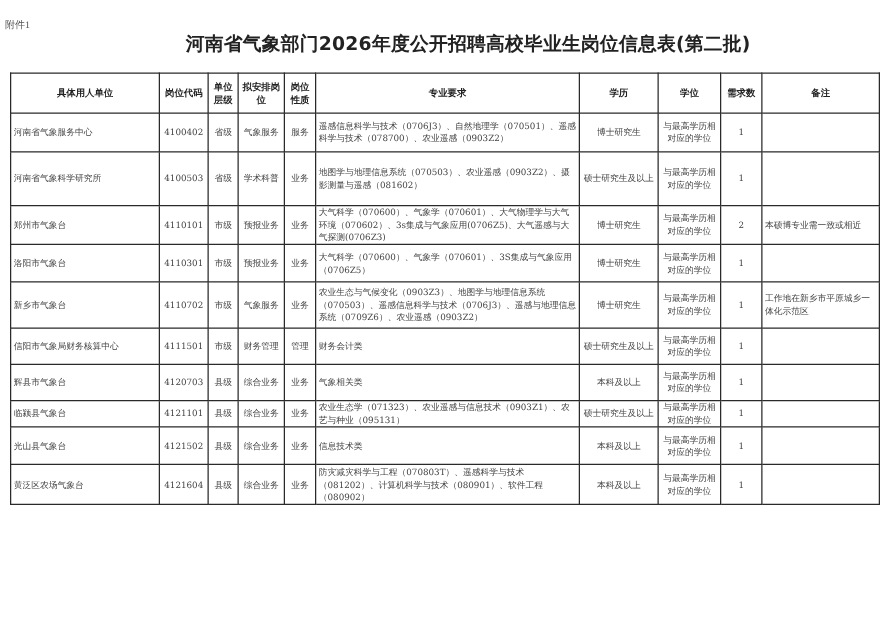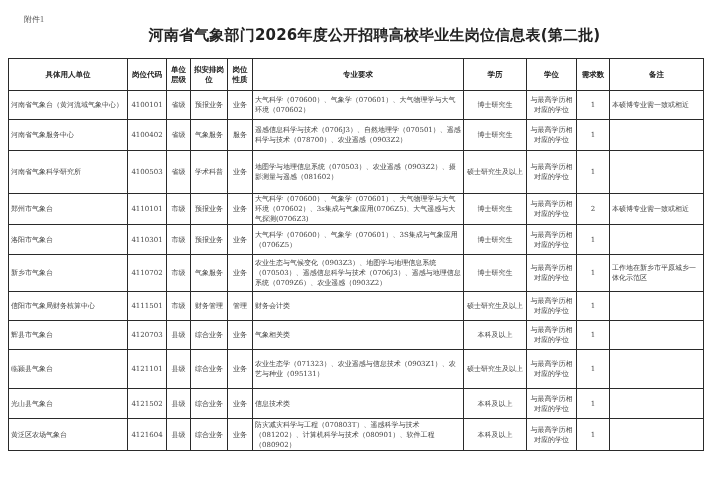--- a/index.html
+++ b/index.html
@@ -1,18 +1,18 @@
 <!DOCTYPE html>
 <html><head>
 <meta charset="utf-8">
 <style>
   html, body { margin: 0; padding: 0; background: #ffffff; }
   body { width: 711px; height: 500px; position: relative; overflow: hidden;
          font-family: "DejaVu Serif", "Liberation Serif", serif; color: #333; }
-  .attach { position: absolute; left: 24px; top: 14px; font-size: 8px; color: #555;
+  .attach { position: absolute; left: 4px; top: 14px; font-size: 8px; color: #555;
             font-family: Liberation Serif, serif; }
   .title { position: absolute; left: 0; width: 711px; top: 26px; text-align: center;
            font-size: 15px; font-weight: bold; color: #222; letter-spacing: 0.2px;
            font-family: "DejaVu Sans", sans-serif; padding-left: 19px; }
   table.grid { position: absolute; left: 8px; top: 58px; width: 695px;
                border-collapse: collapse; table-layout: fixed; }
   table.grid th, table.grid td { border: 1px solid #2a2a2a; font-size: 7px;
                line-height: 10px; padding: 0 2px; vertical-align: middle; color: #444; }
   table.grid th { font-weight: bold; text-align: center; font-size: 7.5px; color: #222;
                   height: 31px; }
@@ -47,32 +47,20 @@
       <th>拟安排岗位</th>
       <th>岗位性质</th>
       <th>专业要求</th>
       <th>学历</th>
       <th>学位</th>
       <th>需求数</th>
       <th>备注</th>
     </tr>
   </thead>
   <tbody id="tbody">
-      <tr style="height: 29px;">
-    <td class="l">河南省气象台（黄河流域气象中心）</td>
-    <td class="c">4100101</td>
-    <td class="c">省级</td>
-    <td class="c">预报业务</td>
-    <td class="c">业务</td>
-    <td class="l">大气科学（070600）、气象学（070601）、大气物理学与大气环境（070602）</td>
-    <td class="c">博士研究生</td>
-    <td class="c">与最高学历相对应的学位</td>
-    <td class="c">1</td>
-    <td class="l">本硕博专业需一致或相近</td>
-  </tr>
       <tr style="height: 31px;">
     <td class="l">河南省气象服务中心</td>
     <td class="c">4100402</td>
     <td class="c">省级</td>
     <td class="c">气象服务</td>
     <td class="c">服务</td>
     <td class="l">遥感信息科学与技术（0706J3）、自然地理学（070501）、遥感科学与技术（078700）、农业遥感（0903Z2）</td>
     <td class="c">博士研究生</td>
     <td class="c">与最高学历相对应的学位</td>
     <td class="c">1</td>
@@ -143,21 +131,21 @@
     <td class="c">4120703</td>
     <td class="c">县级</td>
     <td class="c">综合业务</td>
     <td class="c">业务</td>
     <td class="l">气象相关类</td>
     <td class="c">本科及以上</td>
     <td class="c">与最高学历相对应的学位</td>
     <td class="c">1</td>
     <td class="l"></td>
   </tr>
-      <tr style="height: 39px; margin-top: 12px;">
+      <tr style="height: 21px; margin-top: 12px;">
     <td class="l">临颍县气象台</td>
     <td class="c">4121101</td>
     <td class="c">县级</td>
     <td class="c">综合业务</td>
     <td class="c">业务</td>
     <td class="l">农业生态学（071323）、农业遥感与信息技术（0903Z1）、农艺与种业（095131）</td>
     <td class="c">硕士研究生及以上</td>
     <td class="c">与最高学历相对应的学位</td>
     <td class="c">1</td>
     <td class="l"></td>

